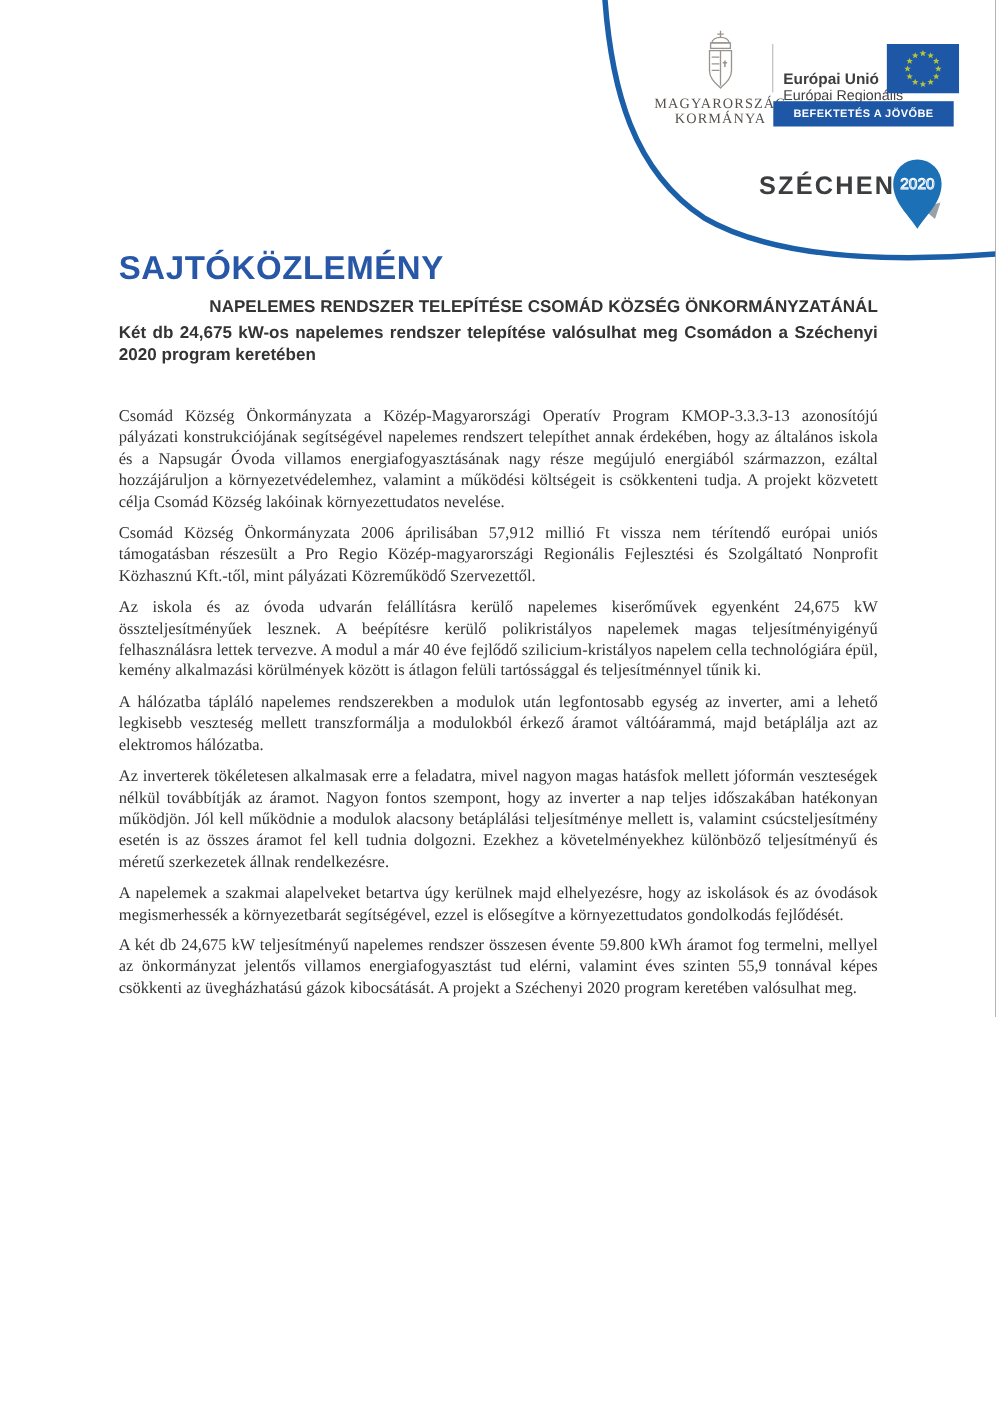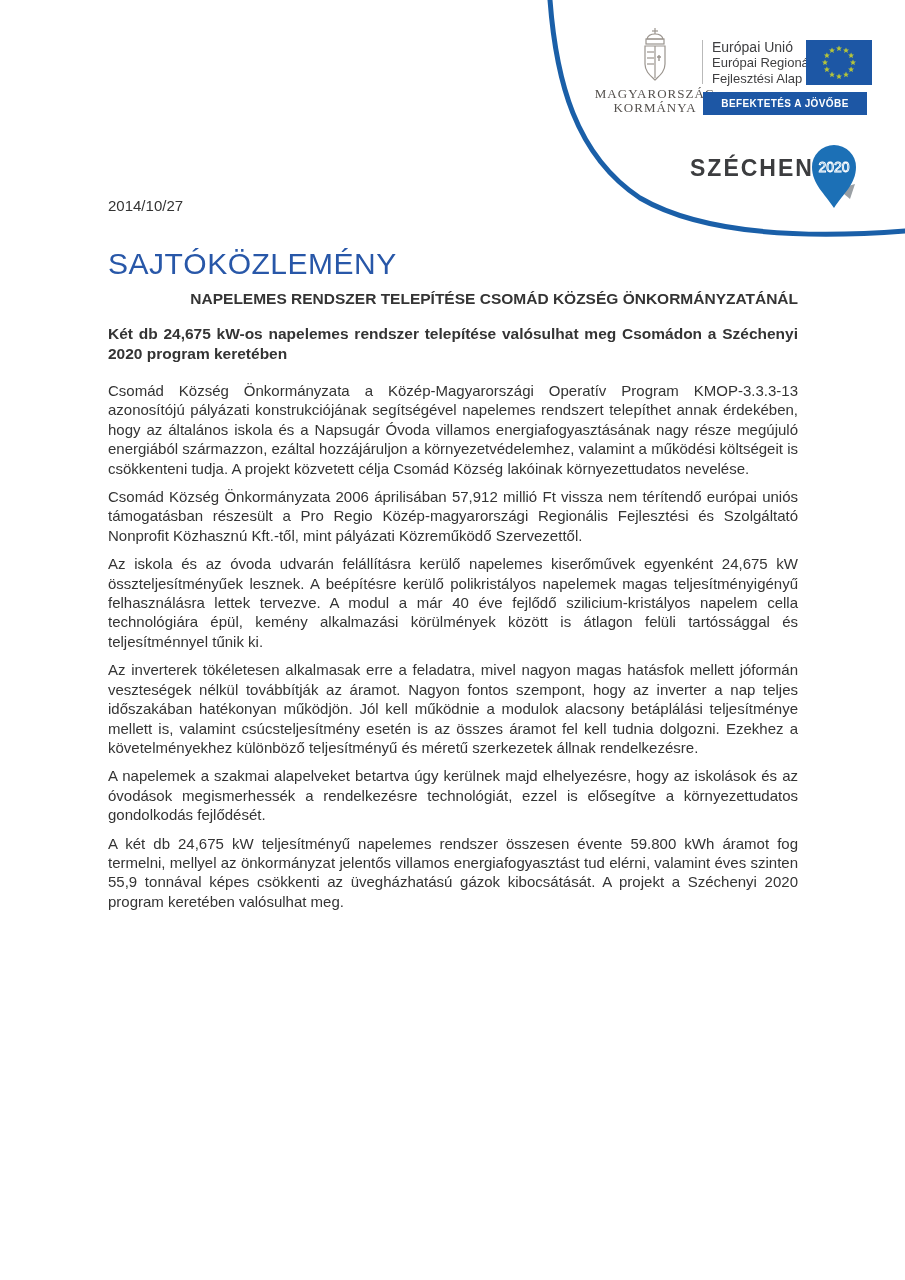--- a/index.html
+++ b/index.html
@@ -22,21 +22,21 @@
   .gov-arms { display: block; margin: 0 auto 4px auto; }
   .gov-name {
     font-family: "Liberation Serif", serif;
     font-size: 13px; line-height: 14px; letter-spacing: 1px;
     color: #55514e; text-transform: uppercase;
   }
 
   .eu-sep { position: absolute; left: 702px; top: 40px; width: 1px; height: 44px; background: #b9b9b9; }
 
   .eu-text { position: absolute; left: 712px; top: 39px; color: #3e3e40; }
-  .eu-text .l1 { font-size: 14px; font-weight: normal; line-height: 16px; }
+  .eu-text .l1 { font-size: 14px; font-weight: bold; line-height: 16px; margin-top: 24px; }
   .eu-text .l2, .eu-text .l3 { font-size: 13px; line-height: 16px; }
 
   .eu-flag { position: absolute; left: 806px; top: 40px; }
 
   .banner {
     position: absolute; left: 703px; top: 92px; width: 164px; height: 23px;
     background: #1d57a5; color: #ffffff;
     font-size: 10px; font-weight: bold; letter-spacing: 0.4px;
     display: flex; align-items: center; justify-content: center;
     white-space: nowrap;
@@ -48,28 +48,28 @@
     font-size: 23px; font-weight: bold; letter-spacing: 2px; color: #3c3d3f;
   }
   .szechenyi-pin { position: absolute; left: 120px; top: 0; }
 
   
   .content { position: absolute; left: 108px; top: 196px; width: 690px; color: #343434; }
   .date-line { font-size: 15px; line-height: 19px; }
   .org-line { font-size: 15px; line-height: 19px; font-weight: bold; margin-top: 11px; }
   .doc-title {
     margin-top: 32px; font-size: 30px; line-height: 34px;
-    font-weight: normal; color: #2857a8; letter-spacing: 0.5px;
+    font-weight: bold; color: #2857a8; letter-spacing: 0.5px;
   }
   .headline { margin-top: 8px; font-size: 15.5px; line-height: 20px; font-weight: bold; text-align: right; }
   .subheadline {
-    margin-top: 15px; font-size: 15.5px; line-height: 19.5px;
+    margin-top: 3px; font-size: 15.5px; line-height: 19.5px;
     font-weight: bold; text-align: justify;
   }
-  .paragraphs { margin-top: 18px; }
+  .paragraphs { margin-top: 38px; font-family: Liberation Serif, serif; }
   .paragraphs p {
     font-size: 15px; line-height: 19.4px; text-align: justify;
     margin-bottom: 9px;
   }
 </style>
 </head>
 <body>
 
 <div class="page">
 
@@ -130,31 +130,31 @@
       <div class="szechenyi-text">SZÉCHENYI</div>
       <svg class="szechenyi-pin" width="50" height="68" viewBox="0 0 50 68">
         <polygon points="28,46 45,41 40,56" fill="#9aa0a5"></polygon>
         <path d="M24,65 C15,51 2,41 2,24 A22,22 0 1 1 46,24 C46,41 33,51 24,65 Z" fill="#1c70b6"></path>
         <text x="24" y="29" text-anchor="middle" font-family="Liberation Sans, sans-serif" font-size="14" fill="none" stroke="#ffffff" stroke-width="0.9">2020</text>
       </svg>
     </div>
   </div>
 
   <div class="content">
-    <div class="date-line">2014/10/27</div>
 
     <h1 class="doc-title">SAJTÓKÖZLEMÉNY</h1>
 
     <div class="headline">NAPELEMES RENDSZER TELEPÍTÉSE CSOMÁD KÖZSÉG ÖNKORMÁNYZATÁNÁL</div>
 
     <div class="subheadline">Két db 24,675 kW-os napelemes rendszer telepítése valósulhat meg Csomádon a Széchenyi 2020 program keretében</div>
 
     <div class="paragraphs">
       <p>Csomád Község Önkormányzata a Közép-Magyarországi Operatív Program KMOP-3.3.3-13 azonosítójú pályázati konstrukciójának segítségével napelemes rendszert telepíthet annak érdekében, hogy az általános iskola és a Napsugár Óvoda villamos energiafogyasztásának nagy része megújuló energiából származzon, ezáltal hozzájáruljon a környezetvédelemhez, valamint a működési költségeit is csökkenteni tudja. A projekt közvetett célja Csomád Község lakóinak környezettudatos nevelése.</p>
       <p>Csomád Község Önkormányzata 2006 áprilisában 57,912 millió Ft vissza nem térítendő európai uniós támogatásban részesült a Pro Regio Közép-magyarországi Regionális Fejlesztési és Szolgáltató Nonprofit Közhasznú Kft.-től, mint pályázati Közreműködő Szervezettől.</p>
       <p>Az iskola és az óvoda udvarán felállításra kerülő napelemes kiserőművek egyenként 24,675 kW összteljesítményűek lesznek. A beépítésre kerülő polikristályos napelemek magas teljesítményigényű felhasználásra lettek tervezve. A modul a már 40 éve fejlődő szilicium-kristályos napelem cella technológiára épül, kemény alkalmazási körülmények között is átlagon felüli tartóssággal és teljesítménnyel tűnik ki.</p>
+      <p>A hálózatba tápláló napelemes rendszerekben a modulok után legfontosabb egység az inverter, ami a lehető legkisebb veszteség mellett transzformálja a modulokból érkező áramot váltóárammá, majd betáplálja azt az elektromos hálózatba.</p>
       <p>Az inverterek tökéletesen alkalmasak erre a feladatra, mivel nagyon magas hatásfok mellett jóformán veszteségek nélkül továbbítják az áramot. Nagyon fontos szempont, hogy az inverter a nap teljes időszakában hatékonyan működjön. Jól kell működnie a modulok alacsony betáplálási teljesítménye mellett is, valamint csúcsteljesítmény esetén is az összes áramot fel kell tudnia dolgozni. Ezekhez a követelményekhez különböző teljesítményű és méretű szerkezetek állnak rendelkezésre.</p>
-      <p>A napelemek a szakmai alapelveket betartva úgy kerülnek majd elhelyezésre, hogy az iskolások és az óvodások megismerhessék a rendelkezésre technológiát, ezzel is elősegítve a környezettudatos gondolkodás fejlődését.</p>
+      <p>A napelemek a szakmai alapelveket betartva úgy kerülnek majd elhelyezésre, hogy az iskolások és az óvodások megismerhessék a környezetbarát segítségével, ezzel is elősegítve a környezettudatos gondolkodás fejlődését.</p>
       <p>A két db 24,675 kW teljesítményű napelemes rendszer összesen évente 59.800 kWh áramot fog termelni, mellyel az önkormányzat jelentős villamos energiafogyasztást tud elérni, valamint éves szinten 55,9 tonnával képes csökkenti az üvegházhatású gázok kibocsátását. A projekt a Széchenyi 2020 program keretében valósulhat meg.</p>
     </div>
   </div>
 
 </div>
 
 </body></html>

